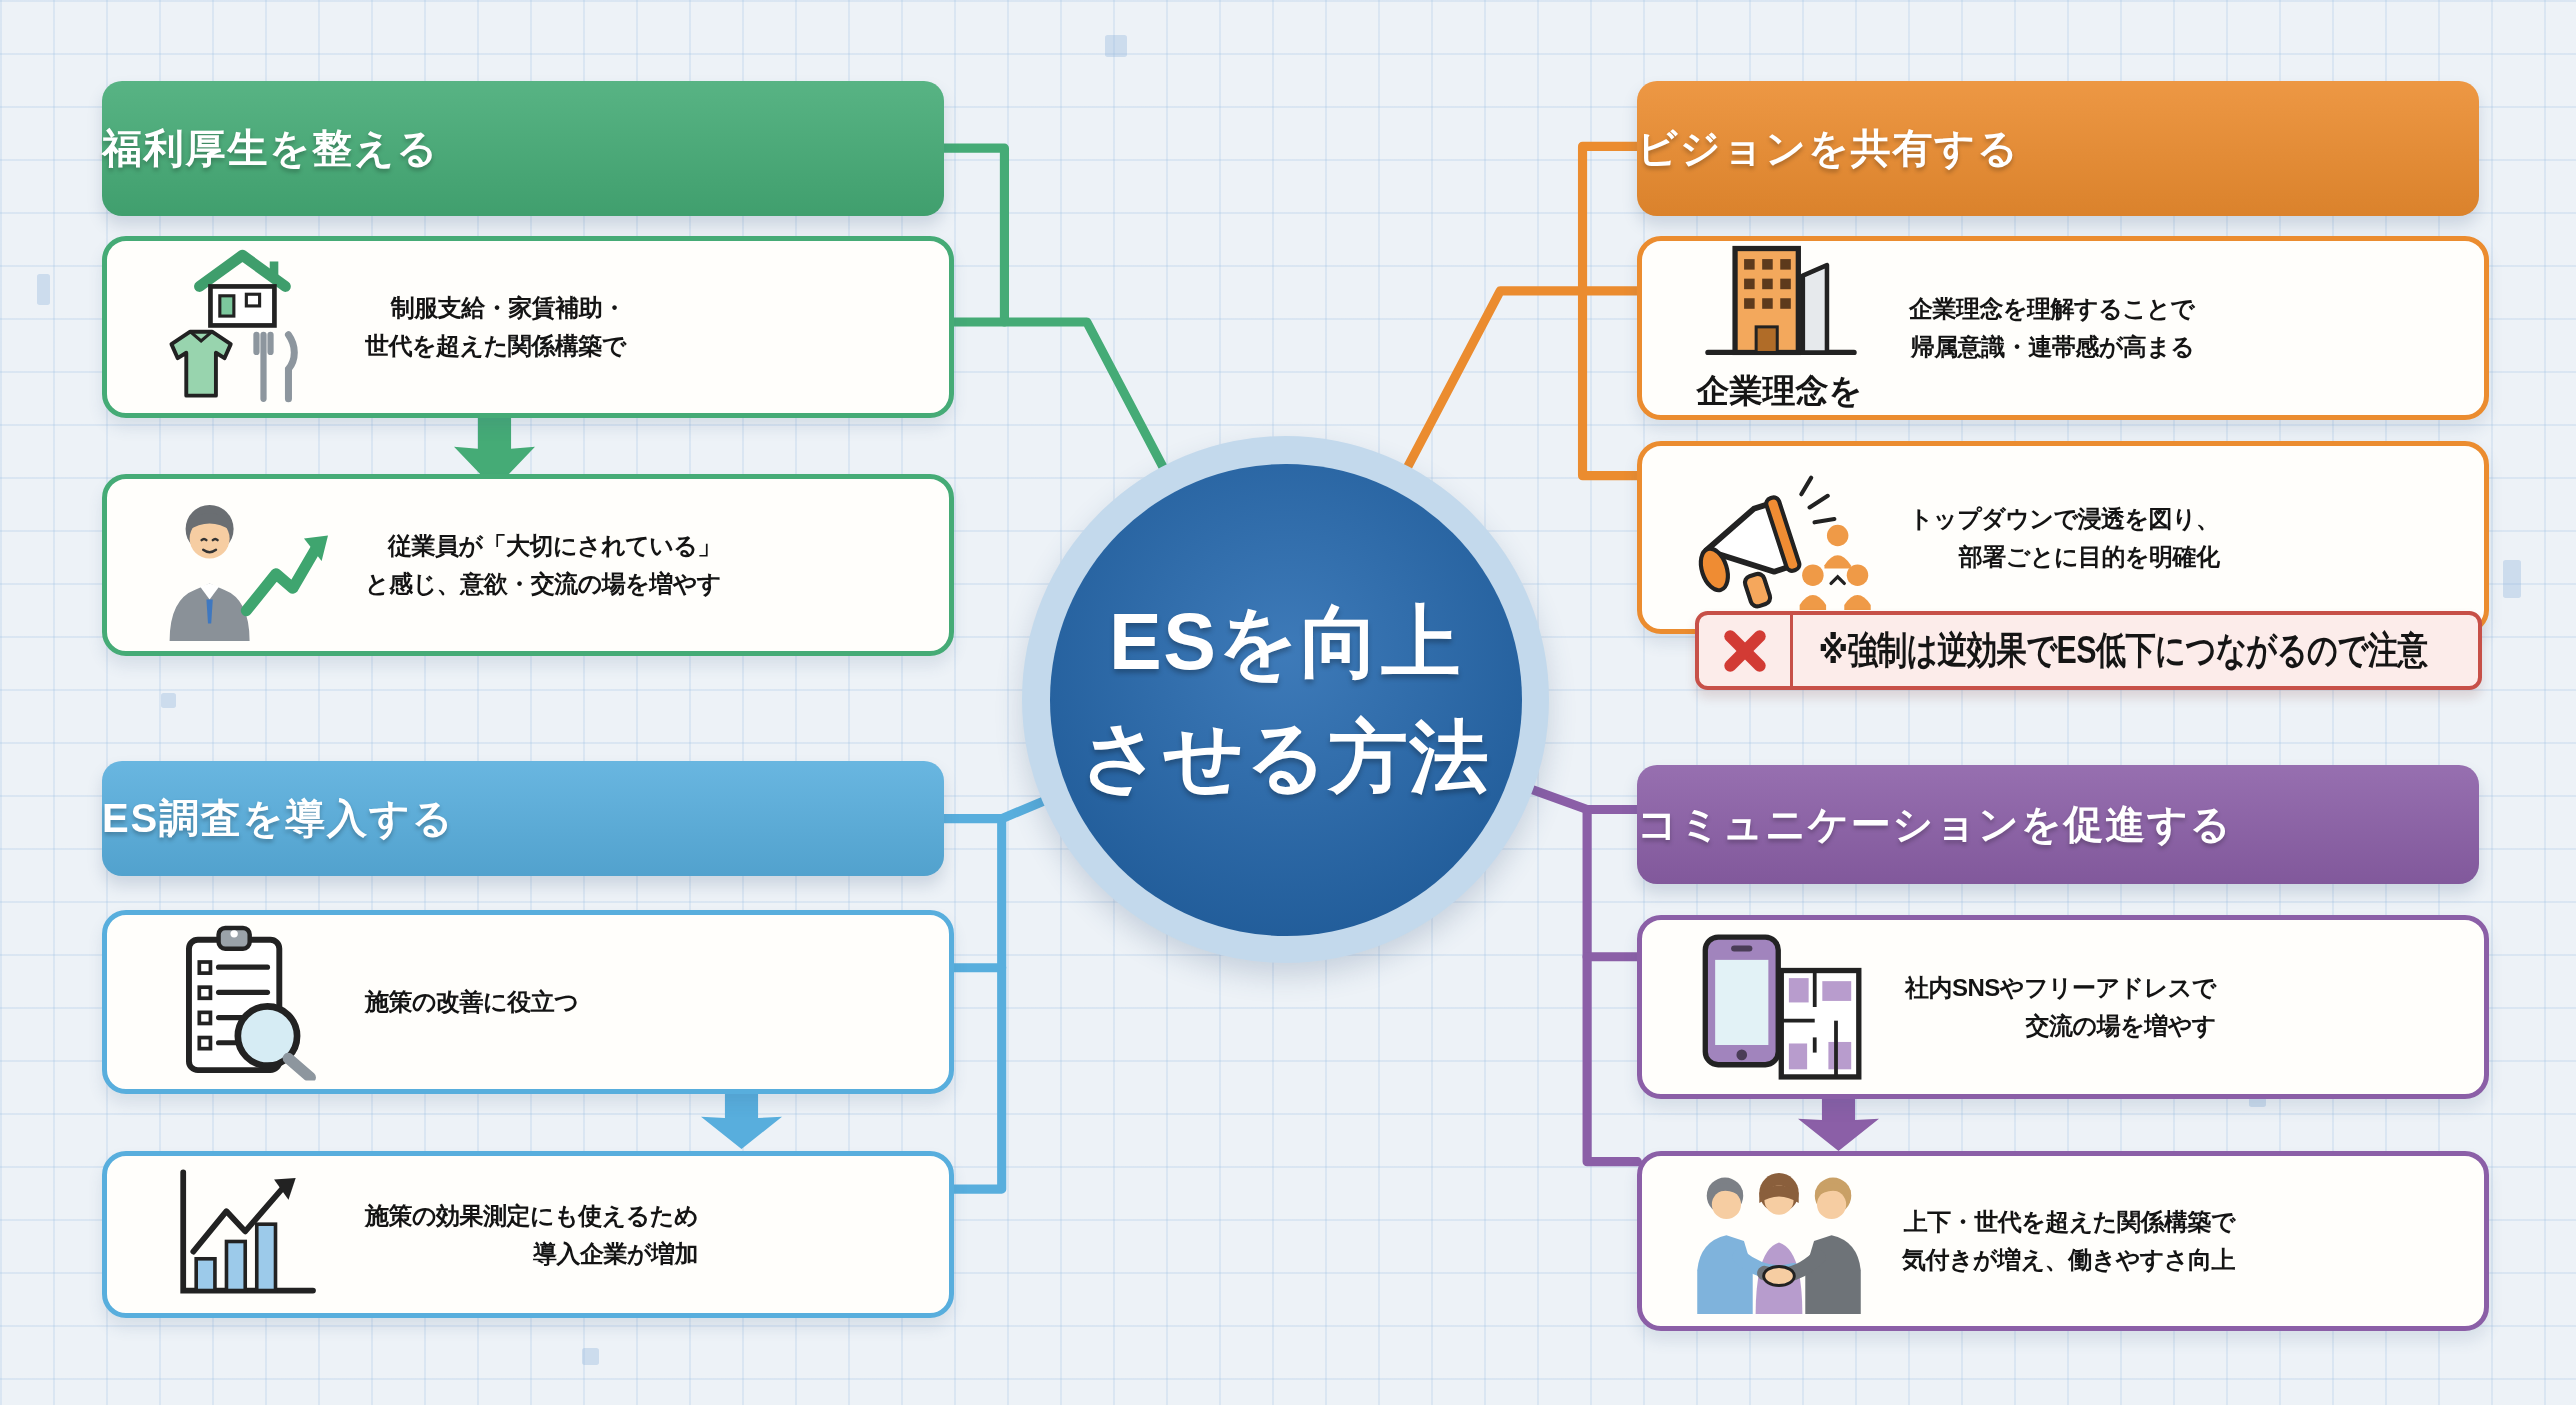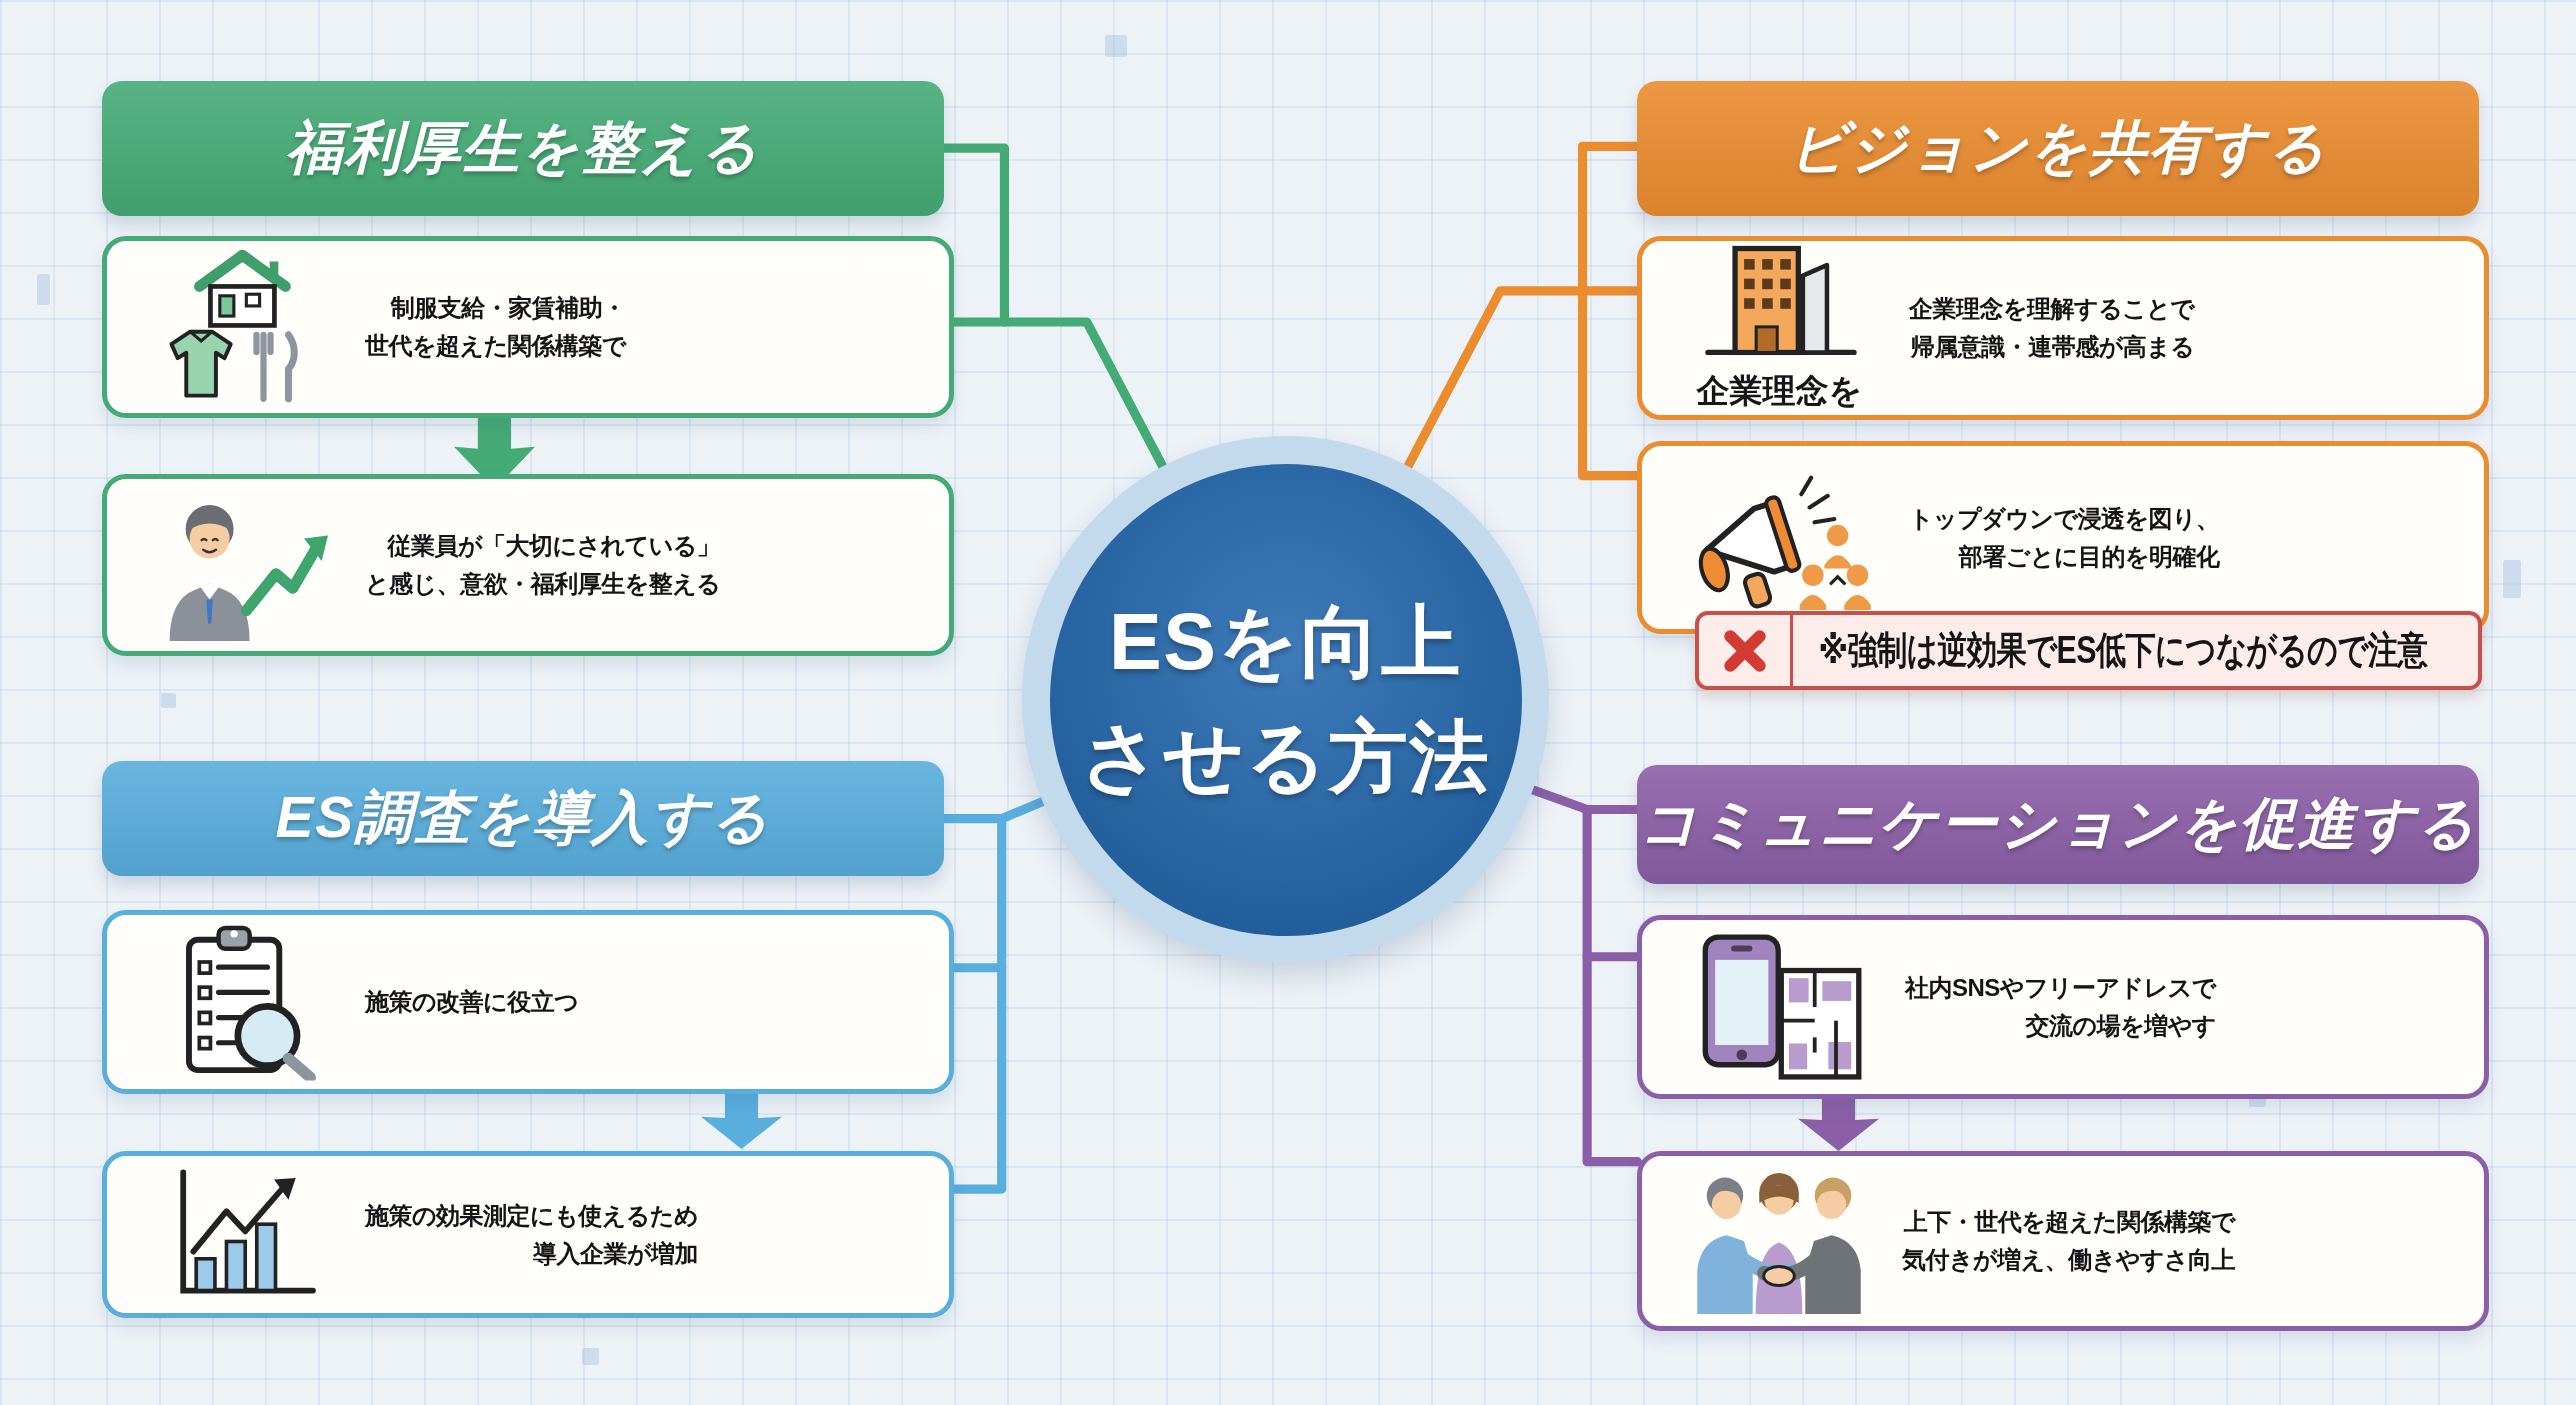--- a/index.html
+++ b/index.html
@@ -15,27 +15,26 @@
       linear-gradient(to bottom, rgba(160,195,228,.25) 1.8px, transparent 1.8px);
     background-size:53px 53px;
     pointer-events:none;
   }
   .deco{position:absolute; background:rgba(150,185,220,.38); border-radius:2.7px;}
 
   .lines{position:absolute; left:0; top:0; z-index:1;}
 
   .hdr{
     position:absolute; z-index:3; border-radius:20px;
-    display:flex; align-items:center; justify-content:center;
-    color:#ffffff; font-weight:800; font-size:57px; letter-spacing:1.8px;
+    display:flex; align-items:center; justify-content:flex-start;
+    color:#ffffff; font-weight:800; font-size:40px; letter-spacing:1.8px;
     background-image:linear-gradient(rgba(255,255,255,.10), rgba(0,0,0,.07));
     box-shadow:0 9.1px 14.6px rgba(60,90,130,.18);
     text-shadow:0 2.7px 4.6px rgba(0,0,0,.25);
     white-space:nowrap;
-    font-style:italic;
   }
   .card{
     position:absolute; z-index:3;
     background:#fffefb; border:5.5px solid #999; border-radius:24px;
     box-shadow:0 9.1px 14.6px rgba(60,90,130,.12);
   }
   .card .txt{
     position:absolute; left:258px; top:50%; transform:translateY(-50%);
     font-weight:800; font-size:24px; letter-spacing:-0.5px;
     color:#141414; line-height:1.6; white-space:nowrap;text-align:right;
@@ -162,21 +161,21 @@
         <path d="M64 76 Q72 82 80 76" stroke="#333" stroke-width="3" fill="none" stroke-linecap="round"></path>
         <path d="M22 190 Q22 138 54 126 L72 118 L90 126 Q122 138 122 190 Z" fill="#8a9198"></path>
         <path d="M60 122 L72 138 L84 122 L72 118 Z" fill="#ffffff"></path>
         <path d="M68 138 L76 138 L74 168 L70 168 Z" fill="#3f78c0"></path>
         <path d="M118 152 L155 106 L176 124 L204 76" fill="none" stroke="#3fa56f" stroke-width="14" stroke-linecap="round" stroke-linejoin="round"></path>
         <polygon points="190,62 220,58 212,90" fill="#3fa56f"></polygon>
       </svg>
     </div>
     <div class="txt">
       <span>従業員が「大切にされている」</span>
-      <span>と感じ、意欲・福利厚生を整える</span>
+      <span>と感じ、意欲・交流の場を増やす</span>
     </div>
   </div>
 
   <div class="hdr" style="left: 102px; top: 761px; width: 842px; height: 115px; background-color: rgb(88, 174, 221);">
     <span>ES調査を導入する</span>
   </div>
 
   <div class="card" style="left: 102px; top: 910px; width: 842px; height: 174px; border-color: rgb(88, 174, 221);">
     <div class="iconwrap">
       <svg width="183" height="157" viewBox="0 0 210 212">

